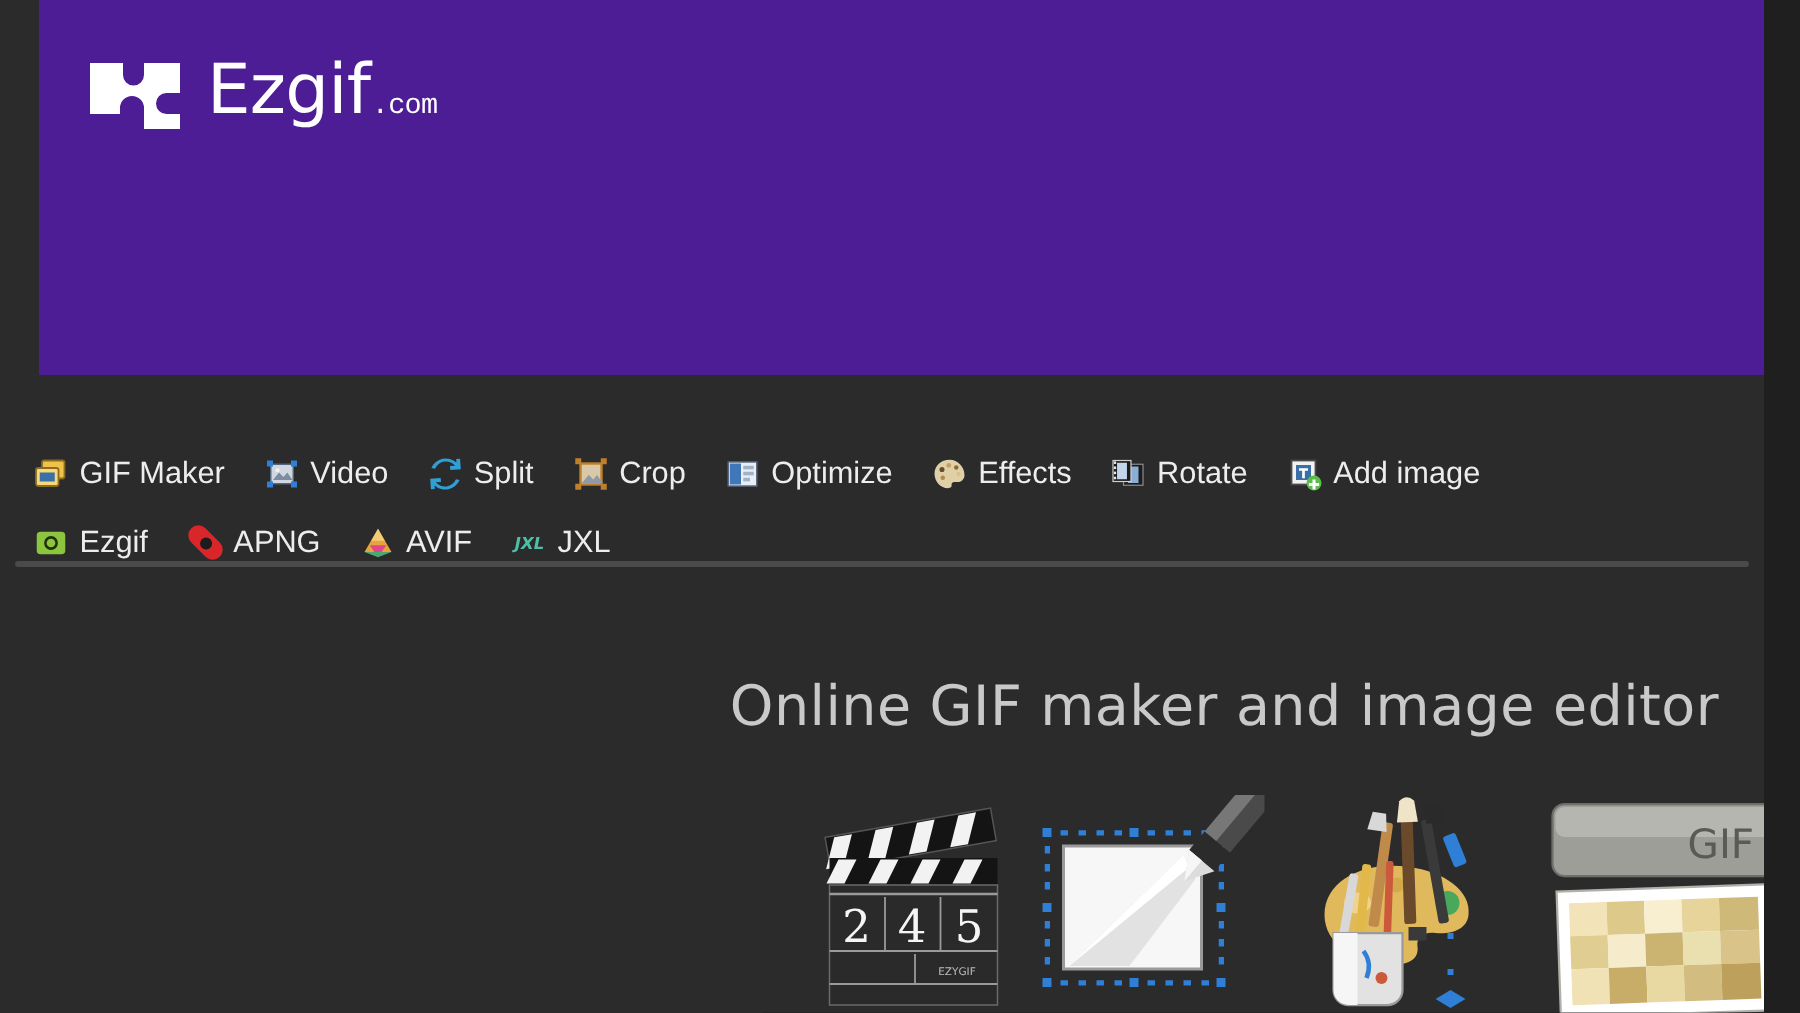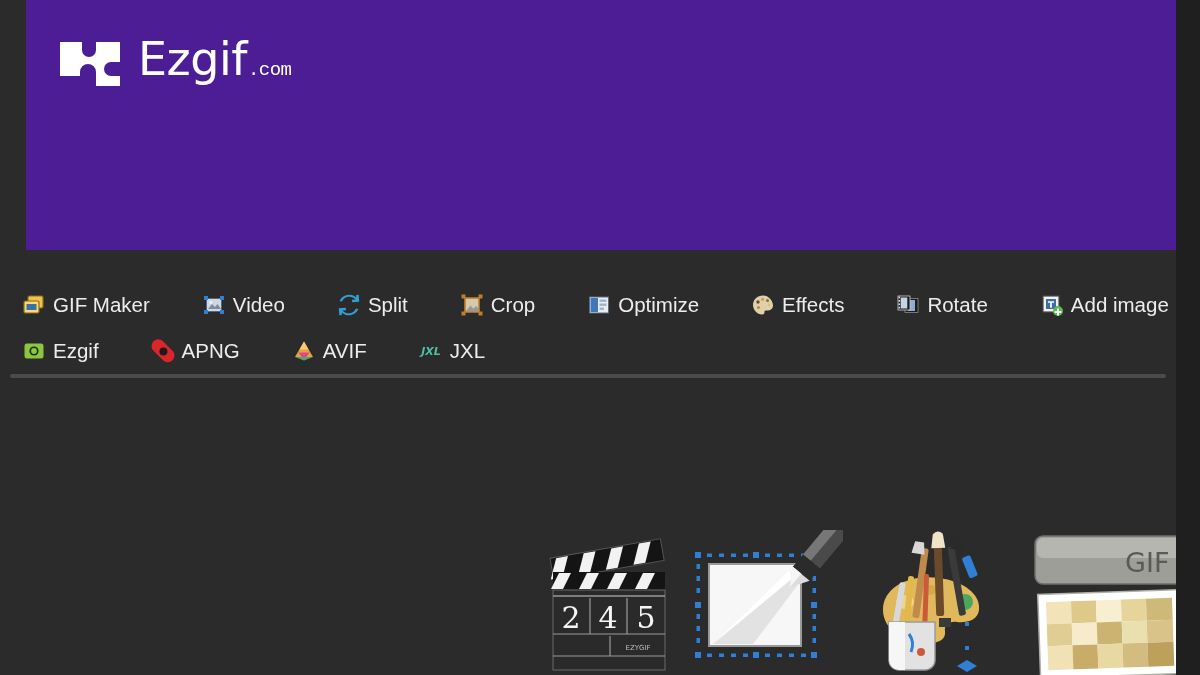--- a/index.html
+++ b/index.html
@@ -76,23 +76,22 @@
     position: absolute;
     left: 0;
     top: 282px;
     width: 1176px;
     padding: 0 22px;
     box-sizing: border-box;
   }
   .nav-row {
     display: flex;
     flex-wrap: nowrap;
-    align-items: center;
+    align-items: flex-end;
     height: 46px;
-    gap: 26px;
   }
   .nav-item {
     display: flex;
     align-items: center;
     text-decoration: none;
     color: #ededed;
     font-size: 20.5px;
     margin-right: 26px;
     white-space: nowrap;
     cursor: pointer;
@@ -295,20 +294,21 @@
           <text x="12" y="16" text-anchor="middle" font-family="DejaVu Sans, sans-serif" font-size="11" font-weight="bold" font-style="italic" fill="#4fbfa8">JXL</text>
         </svg>
         <span class="nav-label">JXL</span>
       </a>
     </div>
   </nav>
 
   <div id="divider"></div>
 
   <div id="main">
+    <h1 id="main-title">Online GIF maker and image editor</h1>
 
     <div id="hero-strip">
 
       <svg class="hero-art" width="130" height="150" viewBox="0 0 130 150">
         <g transform="rotate(-10 65 40)">
           <rect x="8" y="18" width="112" height="22" fill="#141414" stroke="#555" stroke-width="1"></rect>
           <g fill="#f2f2f2">
             <path d="M14,19 l12,0 -9,20 -12,0 z"></path>
             <path d="M42,19 l12,0 -9,20 -12,0 z"></path>
             <path d="M70,19 l12,0 -9,20 -12,0 z"></path>

